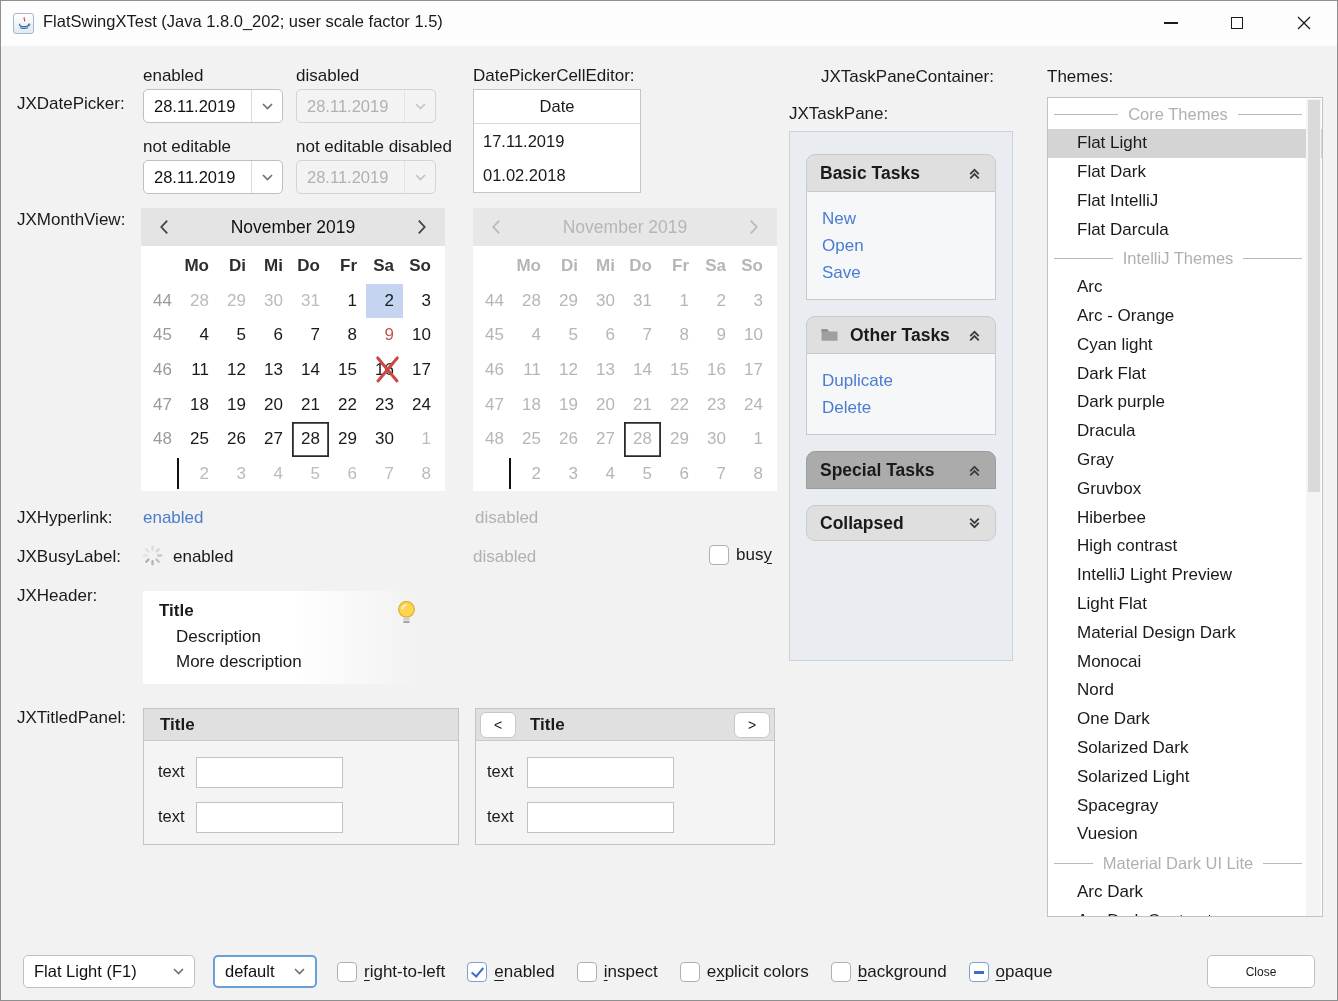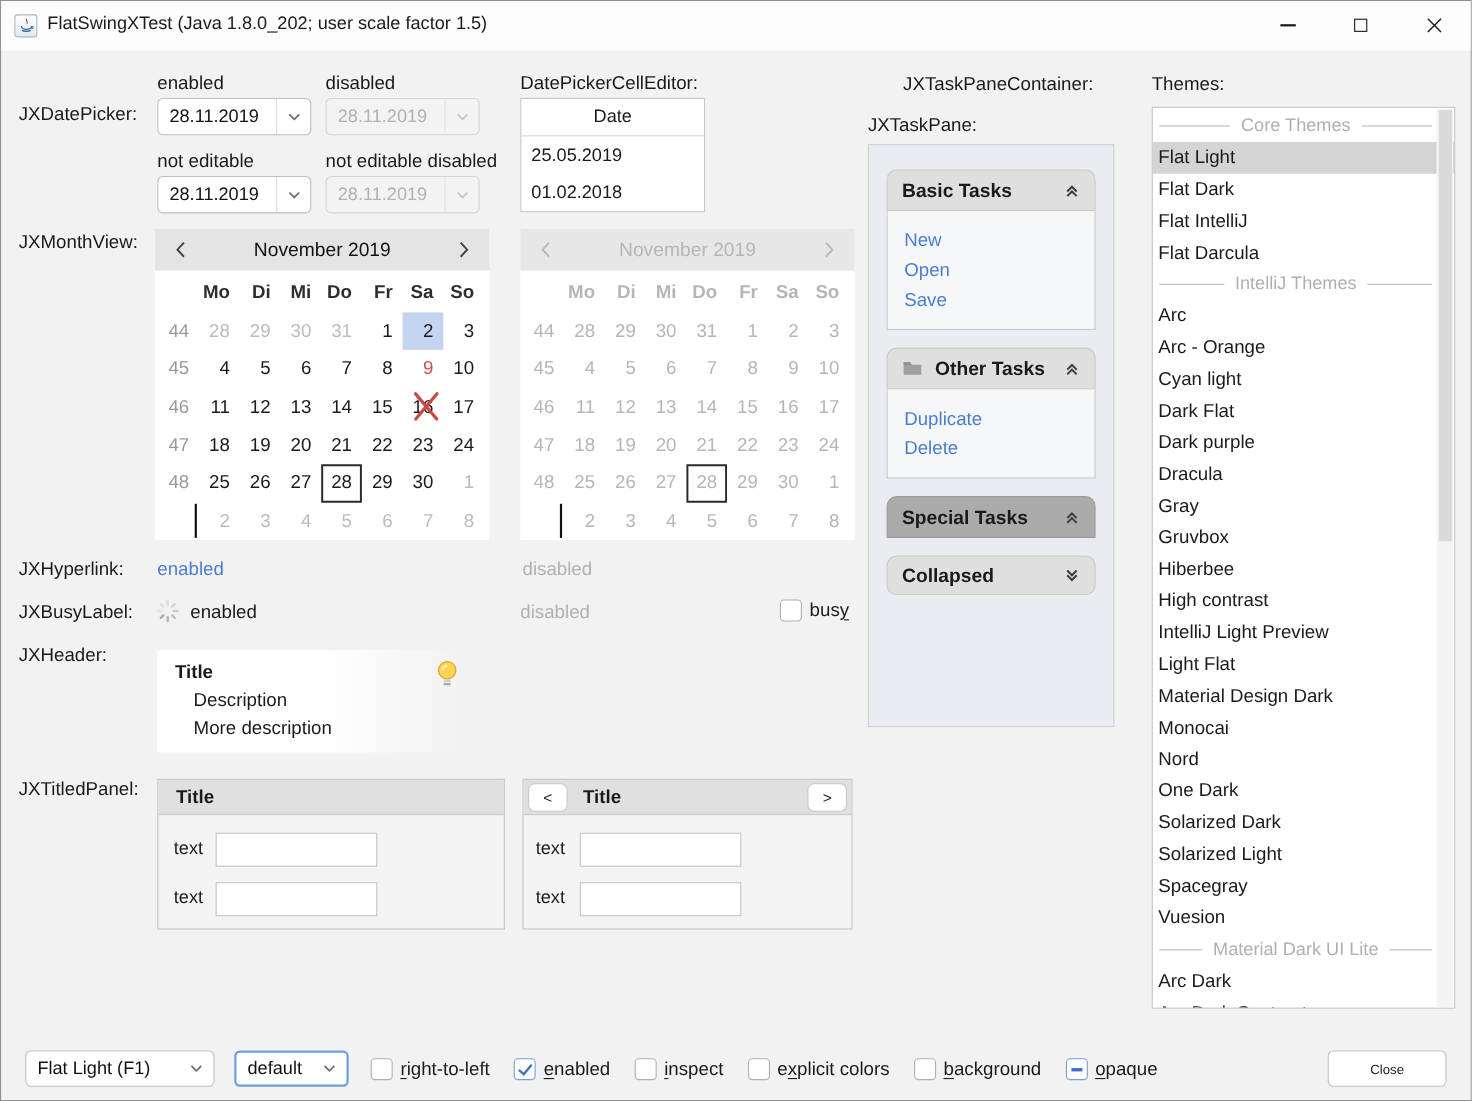--- a/index.html
+++ b/index.html
@@ -103,21 +103,21 @@
   .tpane-header.special{background:#ababab;border-color:#9c9c9c}
   .tp-icon{margin-right:11px;display:flex}
   .tp-chevron{margin-left:auto;display:flex}
   .tp-chevron.down{transform:rotate(180deg)}
   .tpane-content{background:#f6f7f8;border:1px solid #c9c9c9;border-top:none;padding:13px 15px}
   .task-link{display:block;color:#4a7dcf;line-height:27px;cursor:pointer}
 
   
   .themes-box{position:absolute;left:1046px;top:51px;width:276px;height:820px;background:#fff;border:1px solid #c2c2c2;overflow:hidden}
   .themes-scroll{padding-top:2px}
-  .theme-item{height:28.8px;display:flex;align-items:center;padding:0 5px;white-space:nowrap}
+  .theme-item{height:28.8px;display:flex;align-items:center;padding:0 29px;white-space:nowrap}
   .theme-item.selected{background:#d4d4d4}
   .theme-sep{height:28.8px;display:flex;align-items:center;color:#b0b0b0;font-size:16.5px;white-space:nowrap}
   .theme-sep .line{flex:1;height:1px;background:#b9b9b9}
   .theme-sep .line.l{margin:0 10px 0 6px}
   .theme-sep .line.r{margin:0 20px 0 10px}
   .scrollbar{position:absolute;right:1px;top:1px;width:15px;height:818px;background:#f4f4f4}
   .scrollbar .thumb{position:absolute;left:1.5px;top:1px;width:12px;height:392px;background:#dadada}
 
   
   .bottombar{position:absolute;left:0;right:0;top:903px;height:45px;display:flex;align-items:center}
@@ -208,21 +208,21 @@
       <span class="val">28.11.2019</span>
       <span class="btn">
           <svg width="11" height="7" viewBox="0 0 11 7" fill="none">
             <path d="M1 1l4.5 4.5L10 1" stroke="#c3c3c3" stroke-width="1.6"></path>
           </svg>
         </span>
     </div>
 
     <div class="table">
       <div class="th">Date</div>
-      <div class="td">25.05.2019</div>
+      <div class="td">17.11.2019</div>
       <div class="td">01.02.2018</div>
     </div>
 
     <div class="cal" id="cal1">
         <div class="cal-header">
           <span class="cal-nav">
             <svg width="10" height="16" viewBox="0 0 9 15" fill="none">
               <path d="M7.5 1.5 2 7.5l5.5 6" stroke="#444" stroke-width="1.7"></path>
             </svg>
           </span>

